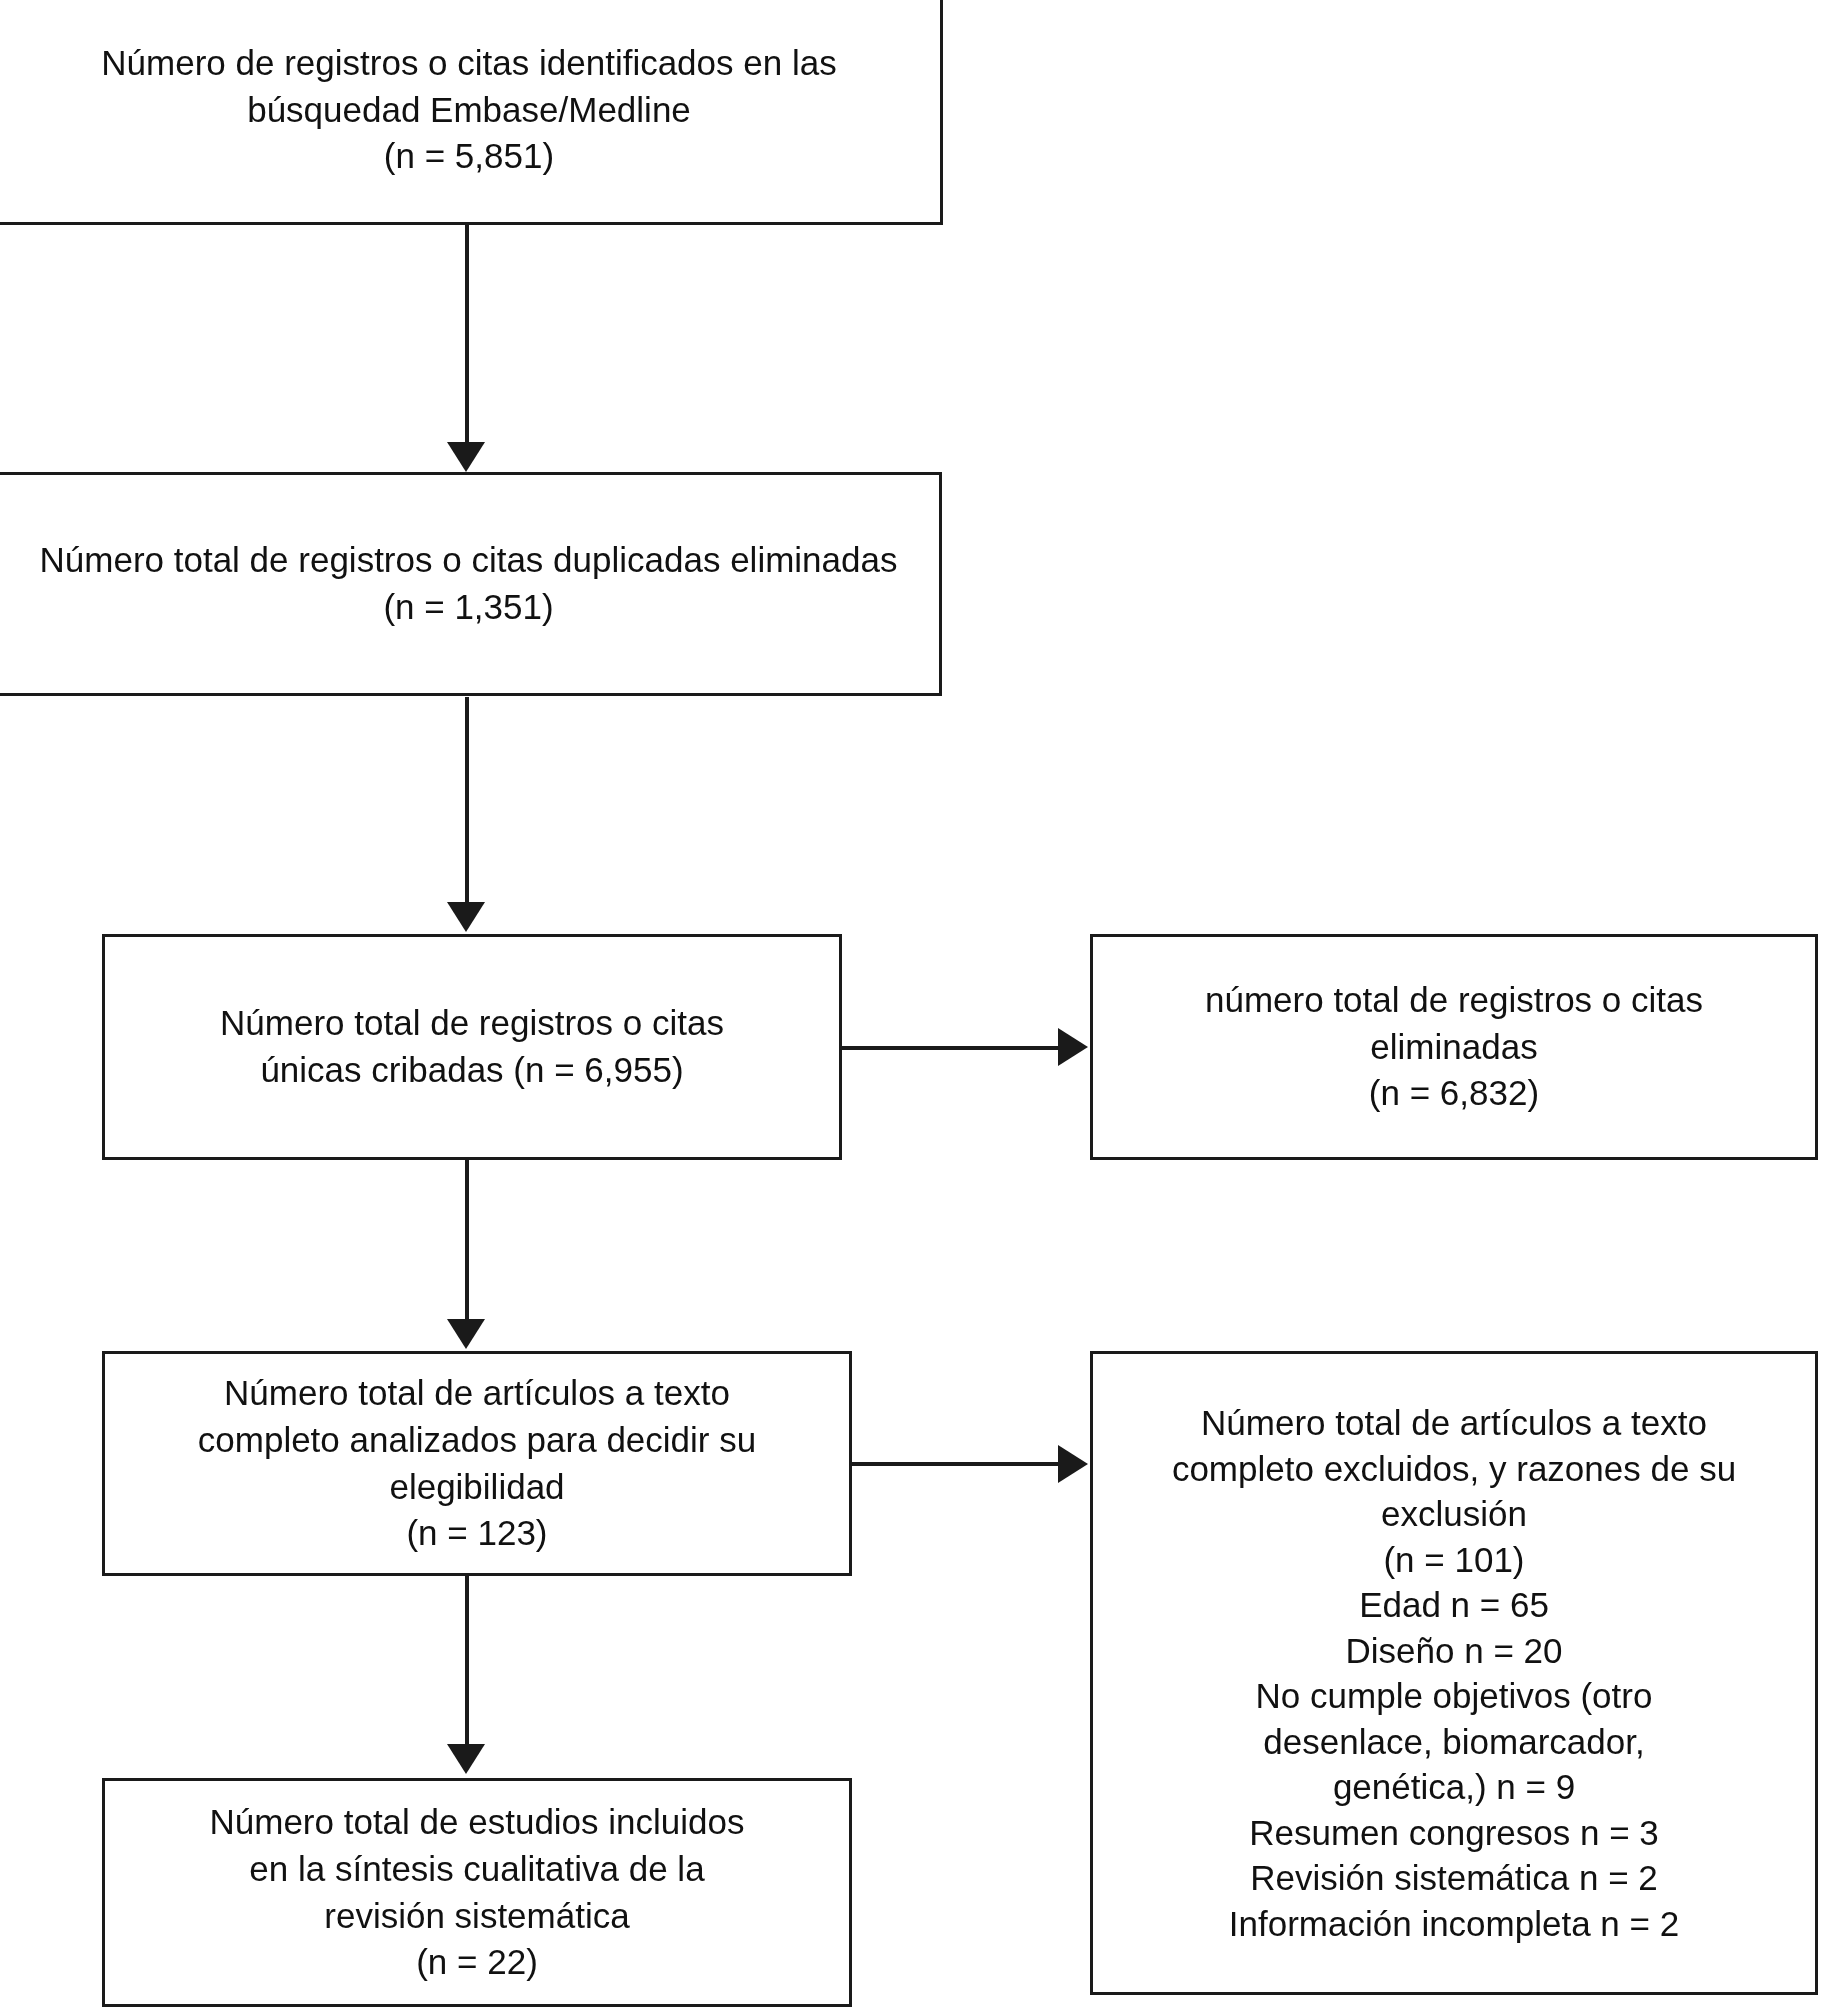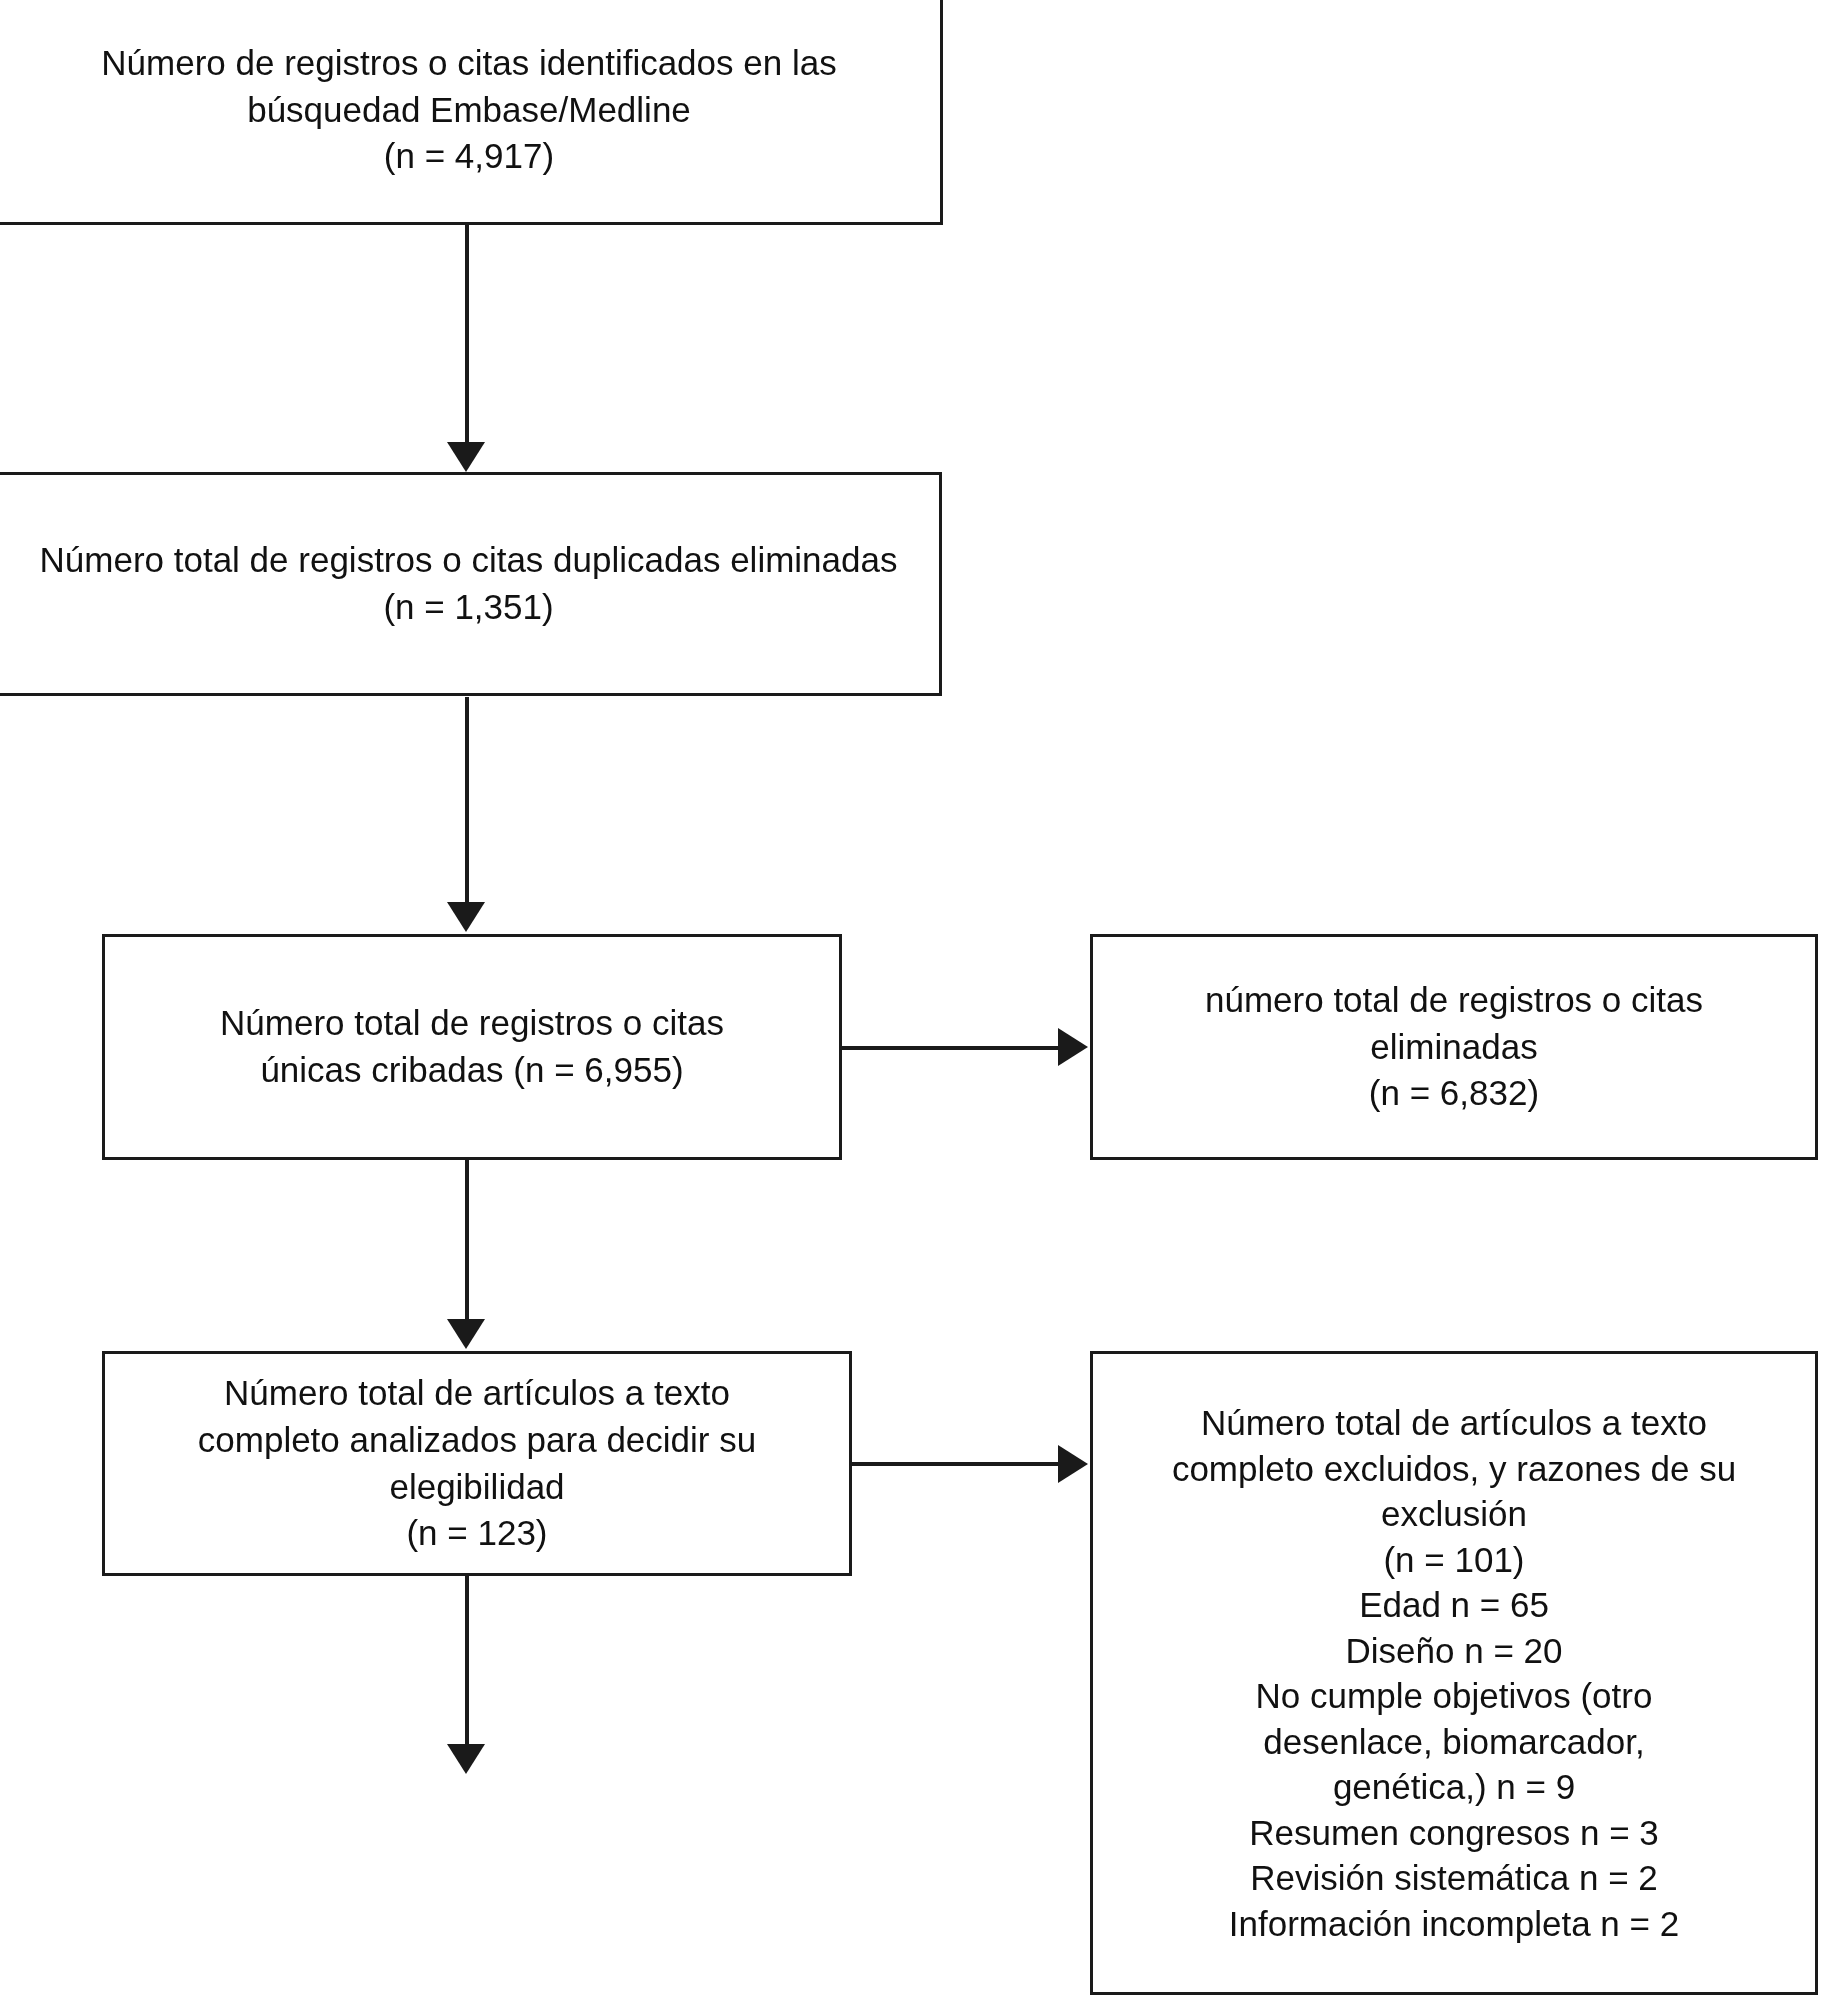--- a/index.html
+++ b/index.html
@@ -94,21 +94,21 @@
   #conn-5-6 .arrow-right { left: 1058px; top: 1445px; }
 </style>
 </head>
 <body>
 
 <div id="canvas">
 
   <div class="flow-box" id="box-identified">
     <div class="box-text">Número de registros o citas identificados en las
 búsquedad Embase/Medline
-(n = 4,917)</div>
+(n = 5,851)</div>
   </div>
 
   <div class="connector" id="conn-1-2">
     <div class="v-line"></div>
     <div class="arrow-down"></div>
   </div>
 
   <div class="flow-box" id="box-duplicates">
     <div class="box-text">Número total de registros o citas duplicadas eliminadas
 (n = 1,351)</div>
@@ -165,15 +165,21 @@
 Resumen congresos n = 3
 Revisión sistemática n = 2
 Información incompleta n = 2</div>
   </div>
 
   <div class="connector" id="conn-5-7">
     <div class="v-line"></div>
     <div class="arrow-down"></div>
   </div>
 
+  <div class="flow-box" id="box-included">
+    <div class="box-text">Número total de estudios incluidos
+en la síntesis cualitativa de la
+revisión sistemática
+(n = 22)</div>
+  </div>
 
 </div>
 
 
 </body></html>

